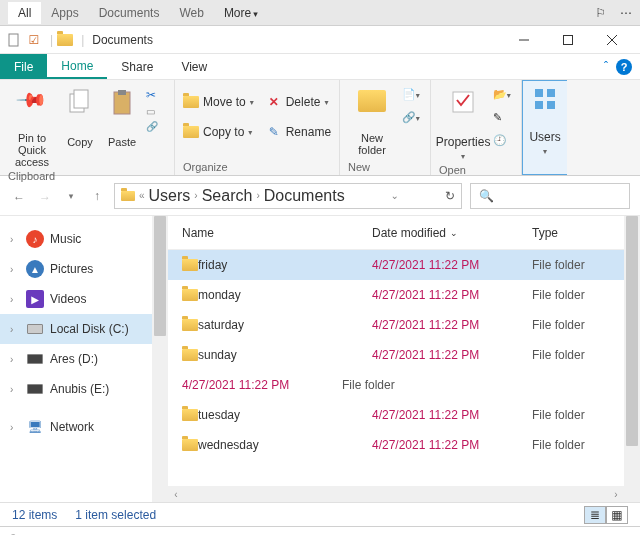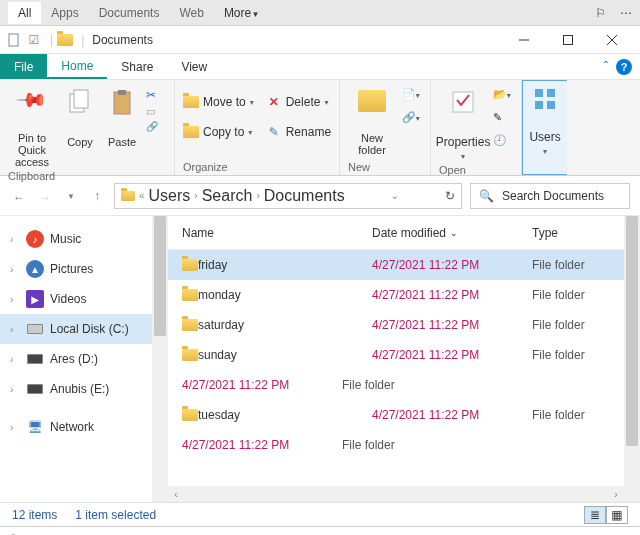--- a/index.html
+++ b/index.html
@@ -253,21 +253,20 @@
     <span class="addr-seg">Users</span>
     <span class="addr-sep">›</span>
     <span class="addr-seg">Search</span>
     <span class="addr-sep">›</span>
     <span class="addr-seg">Documents</span>
     <span class="addr-sep" style="margin-left:auto">⌄</span>
     <span class="refresh">↻</span>
   </div>
   <div class="search-box">
     <span>🔍</span>
-    <span>Search Documents</span>
   </div>
 </div>
 
 <div class="content">
   <div class="tree">
     <div class="tree-item">
         <span class="tree-chev">›</span>
         <span class="tree-icon" style="background:#e9452c;border-radius:9px;color:#fff;font-size:10px">♪</span>
         <span>Music</span>
       </div>
@@ -370,20 +369,26 @@
           <div class="fc-name">
             <span>
               <div class="folder-icon"></div>
             </span>
             <span>tuesday</span>
           </div>
           <div class="fc-date">4/27/2021 11:22 PM</div>
           <div class="fc-type">File folder</div>
         </div>
         <div class="frow">
+          <div class="fc-name">
+            <span>
+              <div class="folder-icon"></div>
+            </span>
+            <span>wednesday</span>
+          </div>
           <div class="fc-date">4/27/2021 11:22 PM</div>
           <div class="fc-type">File folder</div>
         </div>
       </div>
     <div class="hscroll" style="margin-top:auto">
         <span class="hchev">‹</span>
         <div style="flex:1"></div>
         <span class="hchev">›</span>
       </div>
   </div>

